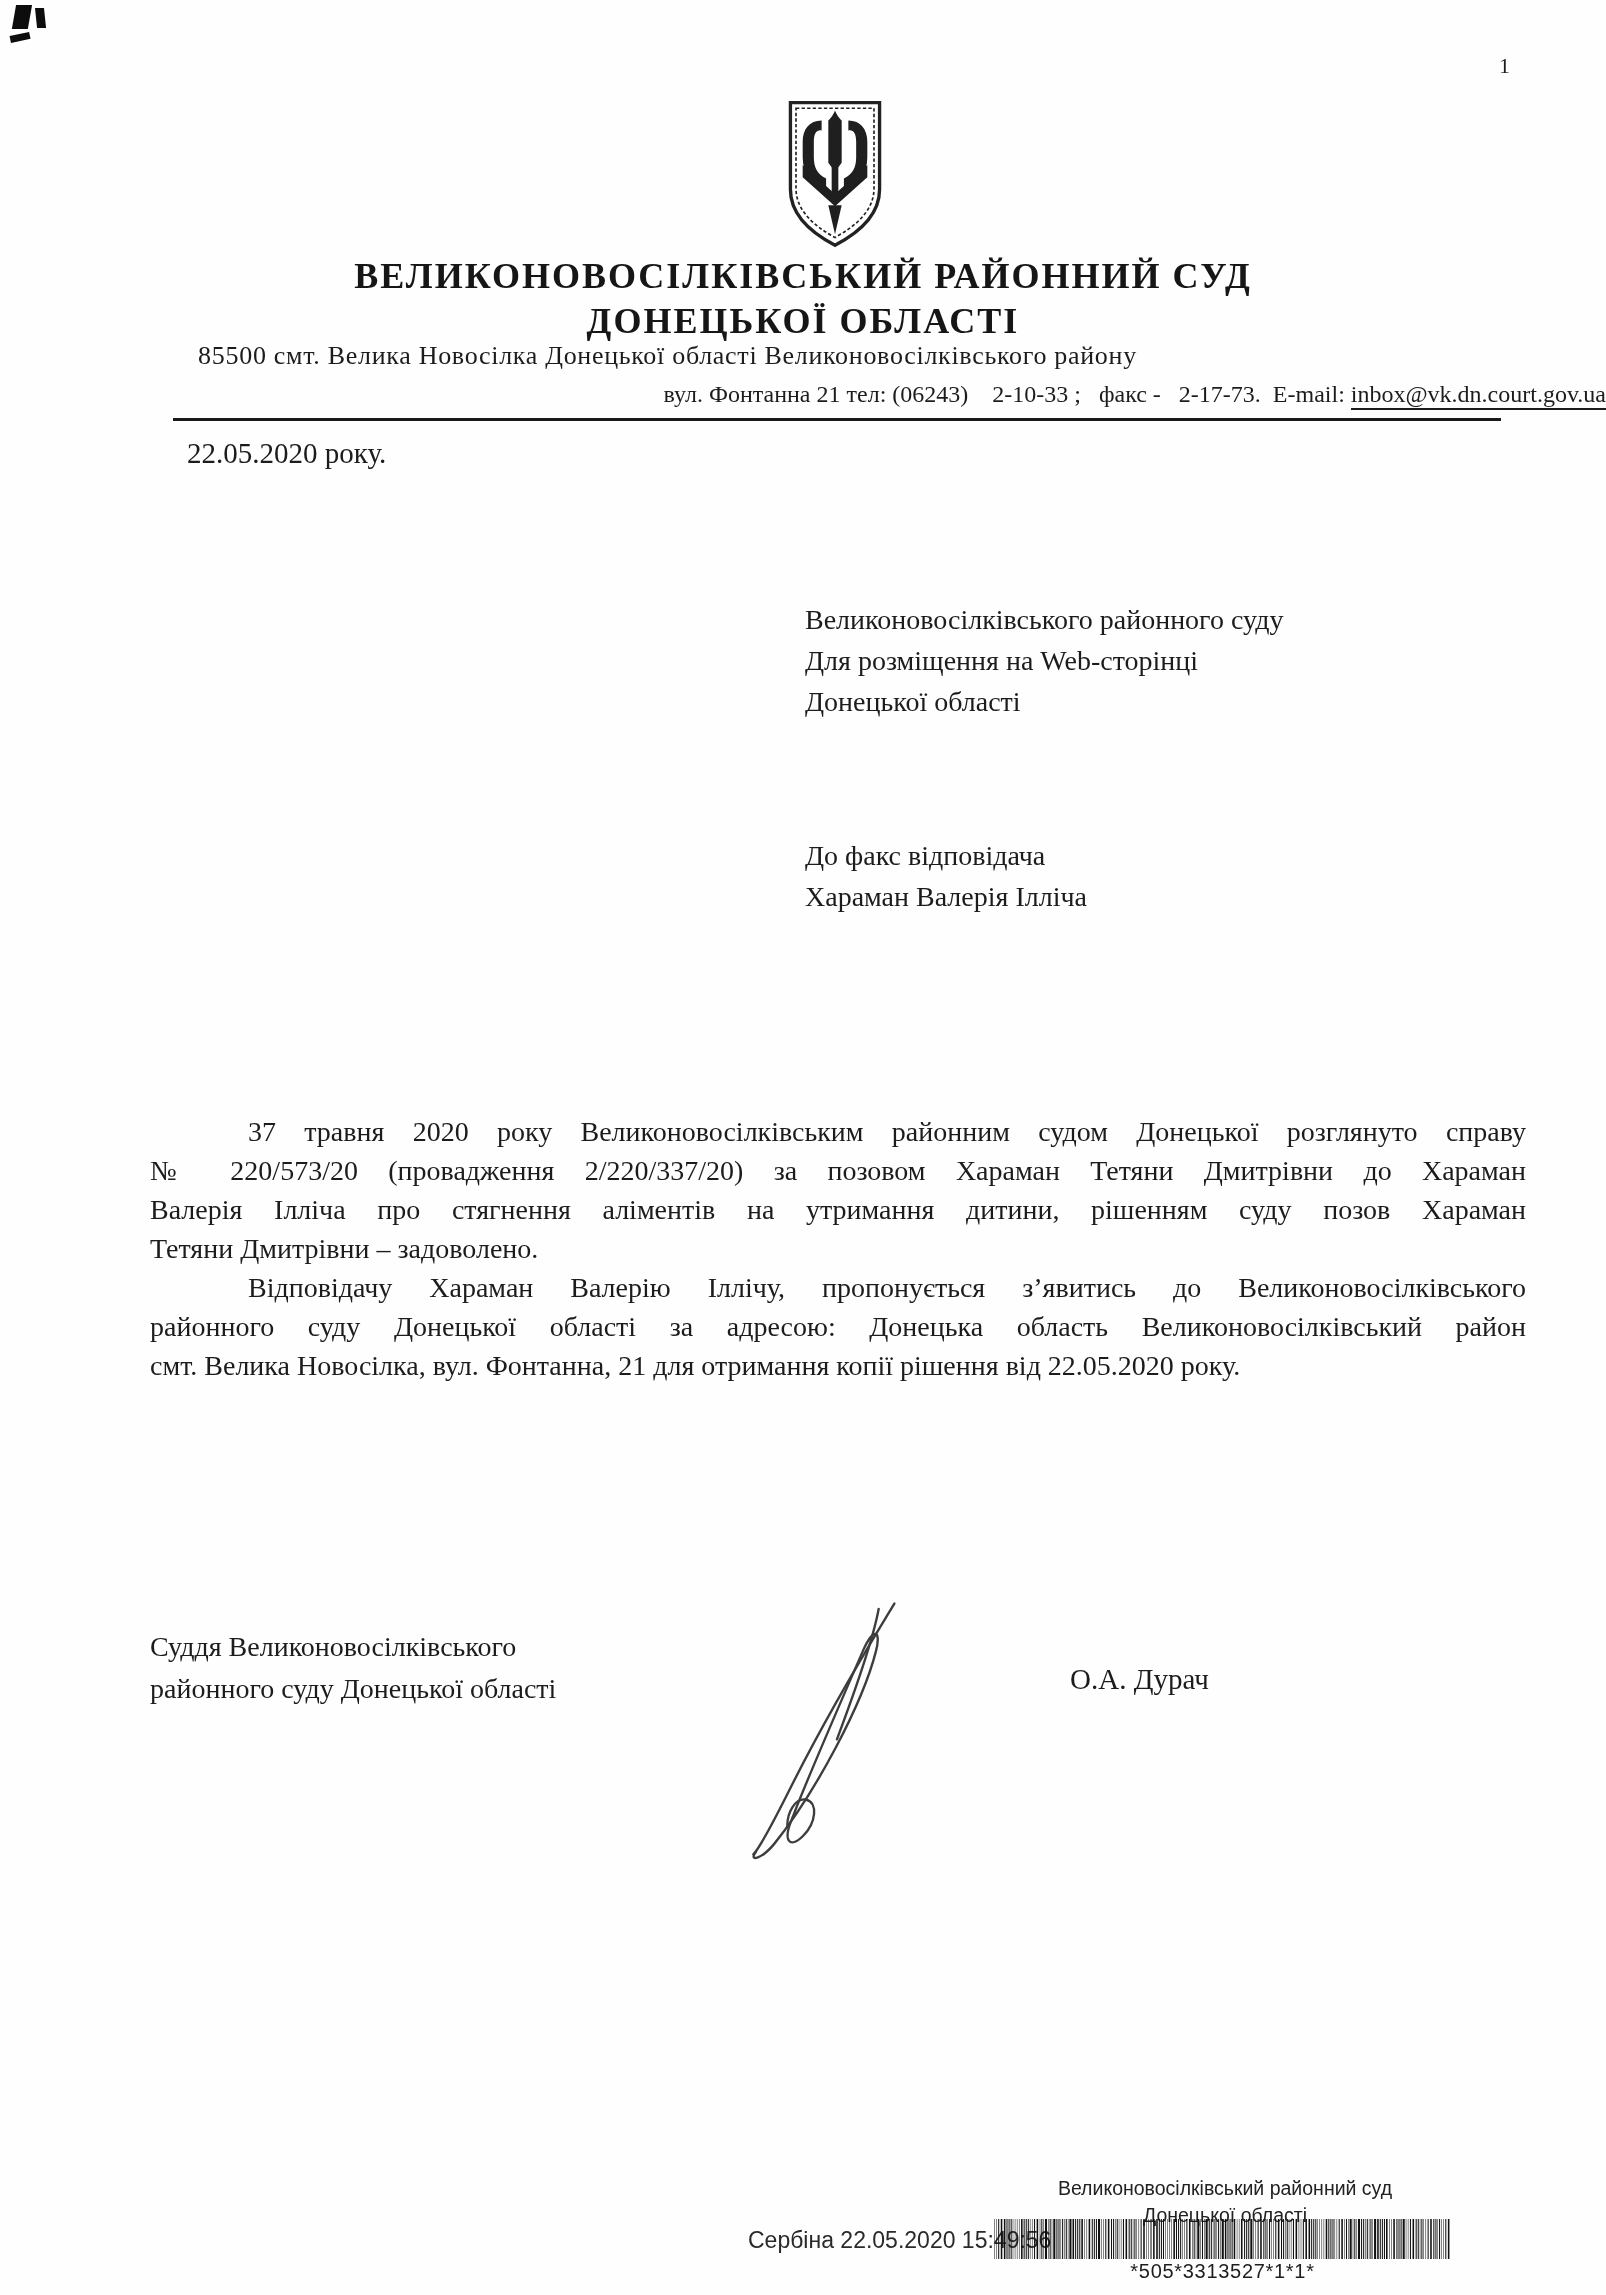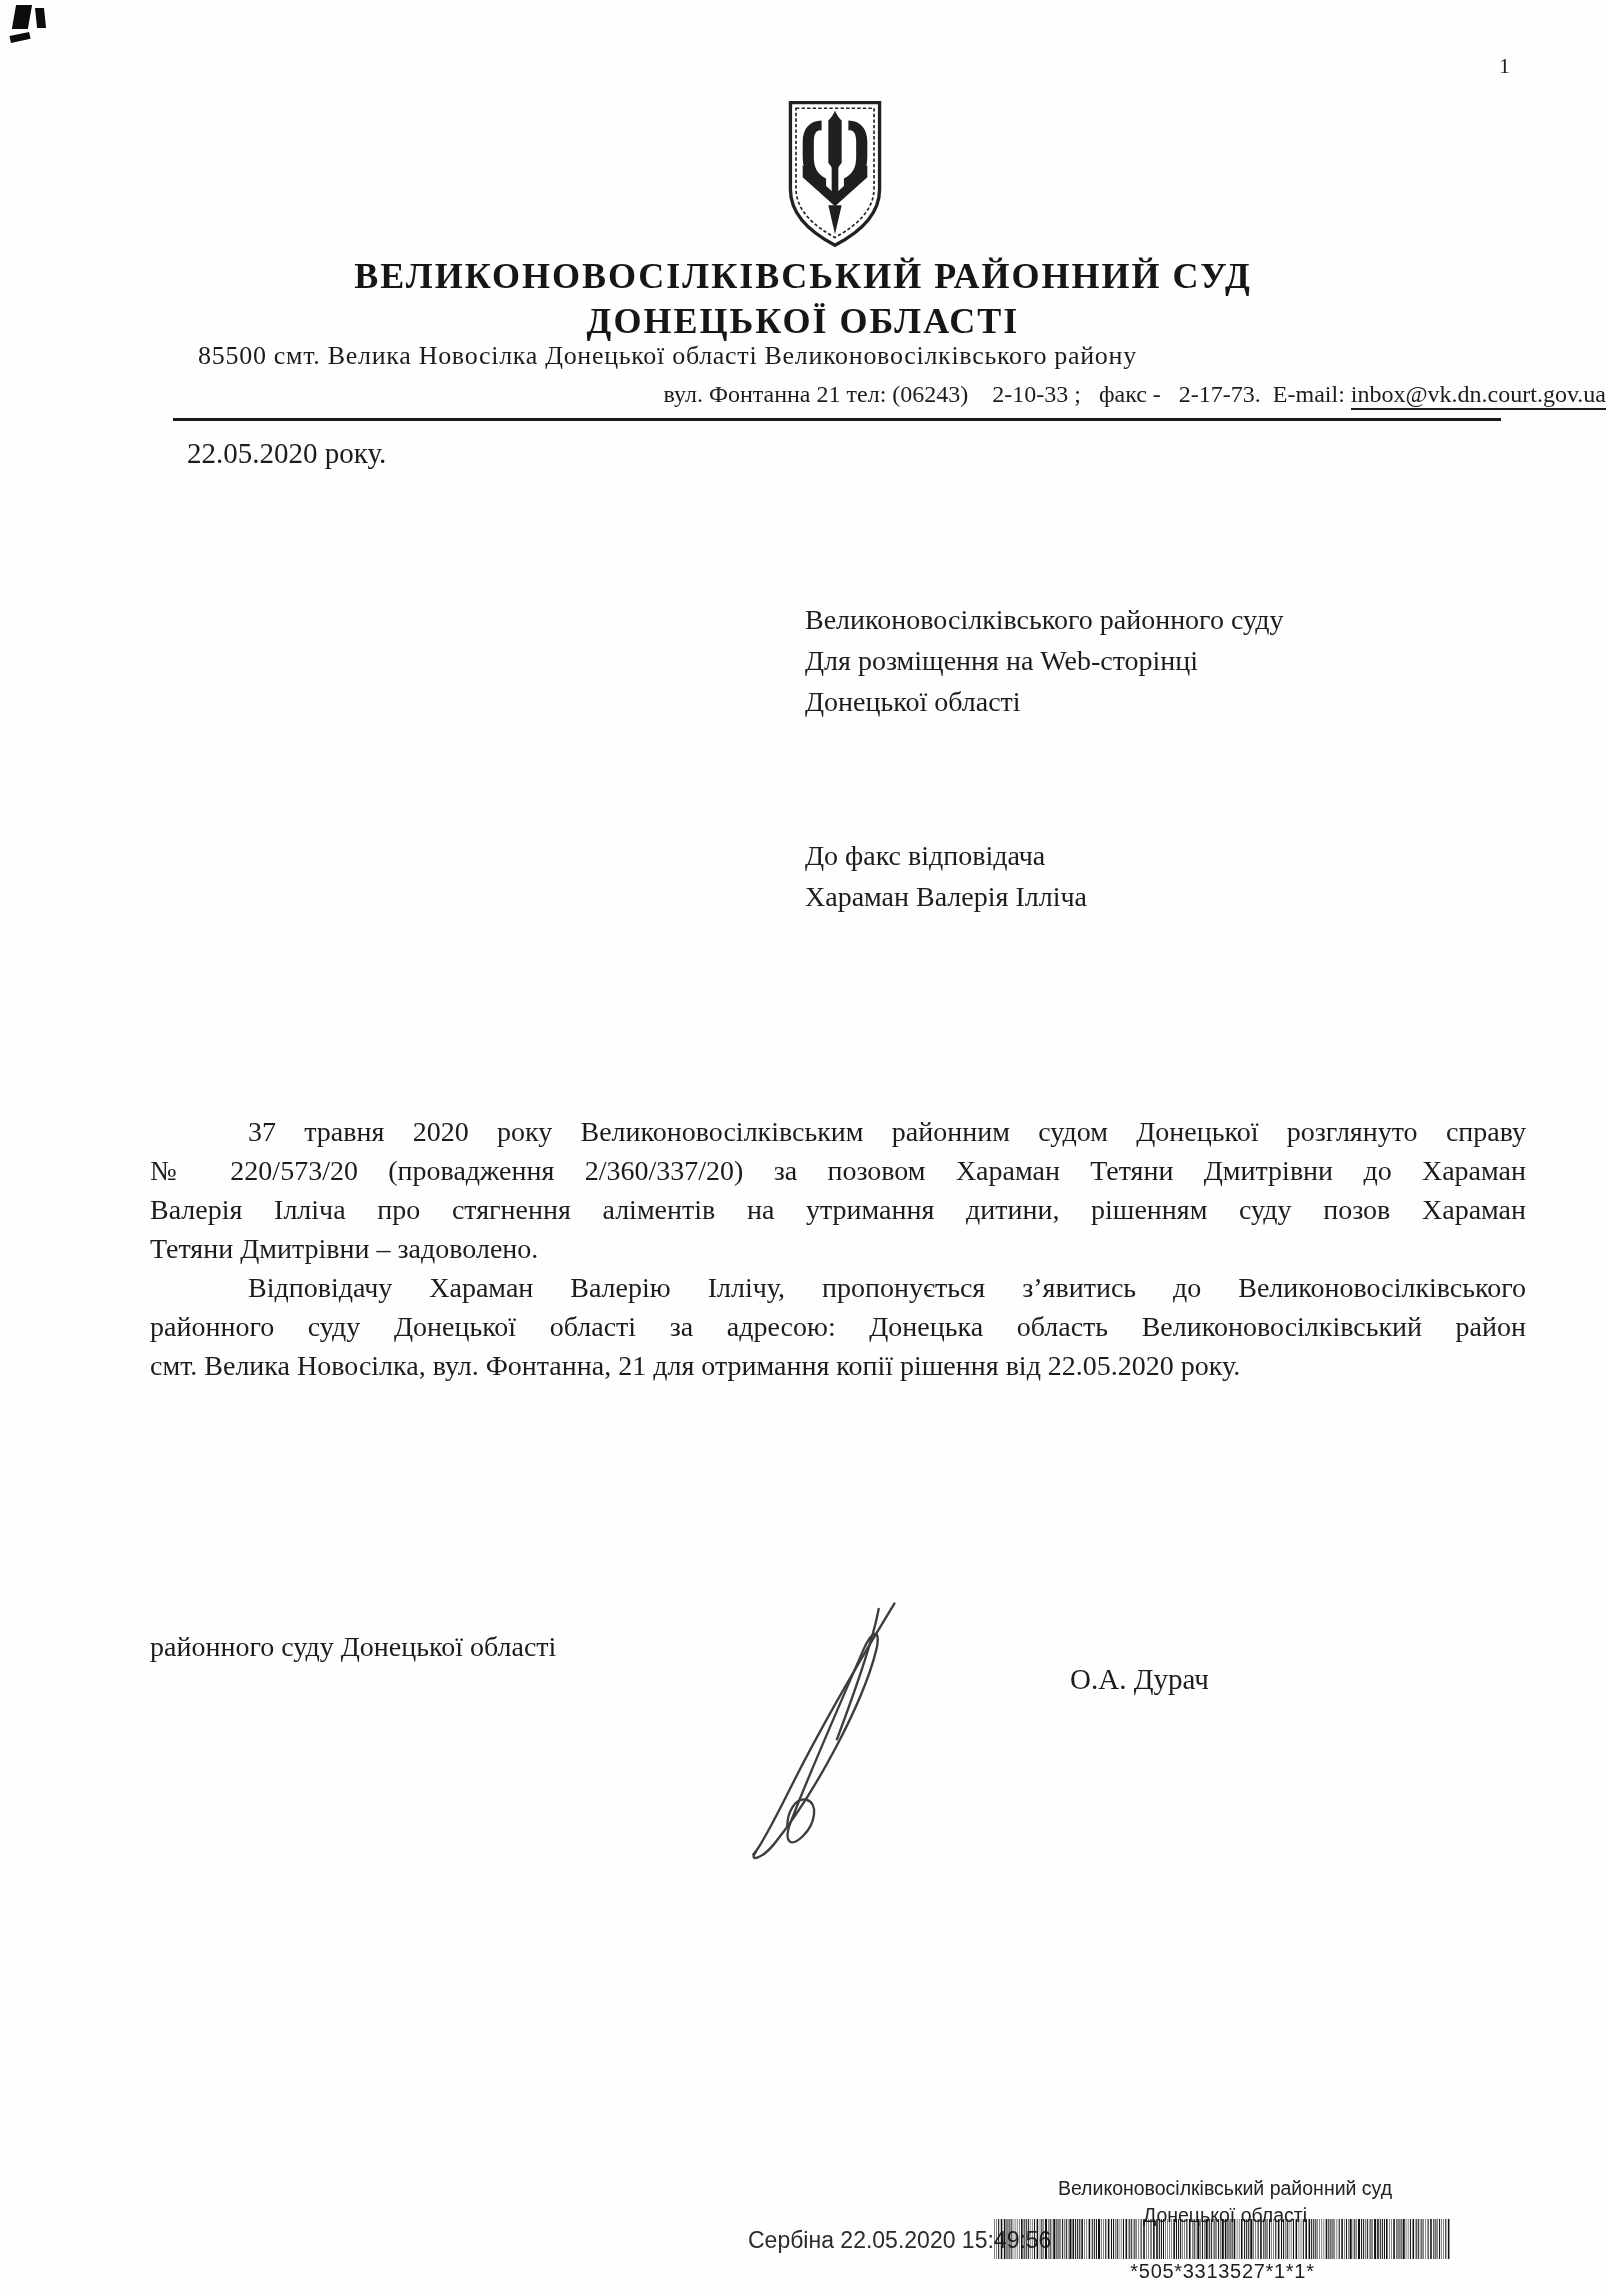--- a/index.html
+++ b/index.html
@@ -89,32 +89,33 @@
     </div>
 
   <div class="abs attention">
       <div class="ln">До факс відповідача</div>
       <div class="ln">Хараман Валерія Ілліча</div>
     </div>
 
   <div class="abs body-text">
     <div class="para">
         <div class="ln jl">37 травня 2020 року Великоновосілківським районним судом Донецької розглянуто справу</div>
-        <div class="ln jl">№ 220/573/20 (провадження 2/360/337/20) за позовом Хараман Тетяни Дмитрівни до Хараман</div>
+        <div class="ln jl">№ 220/573/20 (провадження 2/220/337/20) за позовом Хараман Тетяни Дмитрівни до Хараман</div>
         <div class="ln jl">Валерія Ілліча про стягнення аліментів на утримання дитини,  рішенням суду позов Хараман</div>
         <div class="ln">Тетяни Дмитрівни – задоволено.</div>
       </div>
     <div class="para">
         <div class="ln jl">Відповідачу Хараман Валерію Іллічу, пропонується з’явитись до Великоновосілківського</div>
         <div class="ln jl">районного суду Донецької області за адресою: Донецька область Великоновосілківський район</div>
         <div class="ln">смт. Велика Новосілка, вул. Фонтанна, 21 для отримання копії рішення від 22.05.2020 року.</div>
       </div>
   </div>
 
   <div class="abs judge-block">
+      <div class="ln">Суддя Великоновосілківського</div>
       <div class="ln">районного суду Донецької області</div>
     </div>
 
   <svg class="abs signature" viewBox="0 0 170 205" xmlns="http://www.w3.org/2000/svg" fill="none" stroke="#3d3d3d" stroke-width="1.8" stroke-linecap="round">
     <path d="M132 8 C120 28 84 86 52 150 C38 178 28 196 24 200"></path>
     <path d="M26 198 C20 206 30 204 40 192 C72 152 108 84 118 44 C122 28 116 26 108 44 C88 90 62 150 54 172"></path>
     <path d="M54 172 C46 190 52 196 62 186 C72 176 74 160 64 158 C56 157 50 168 50 178"></path>
     <path d="M120 12 C116 34 100 80 88 112"></path>
   </svg>
 

